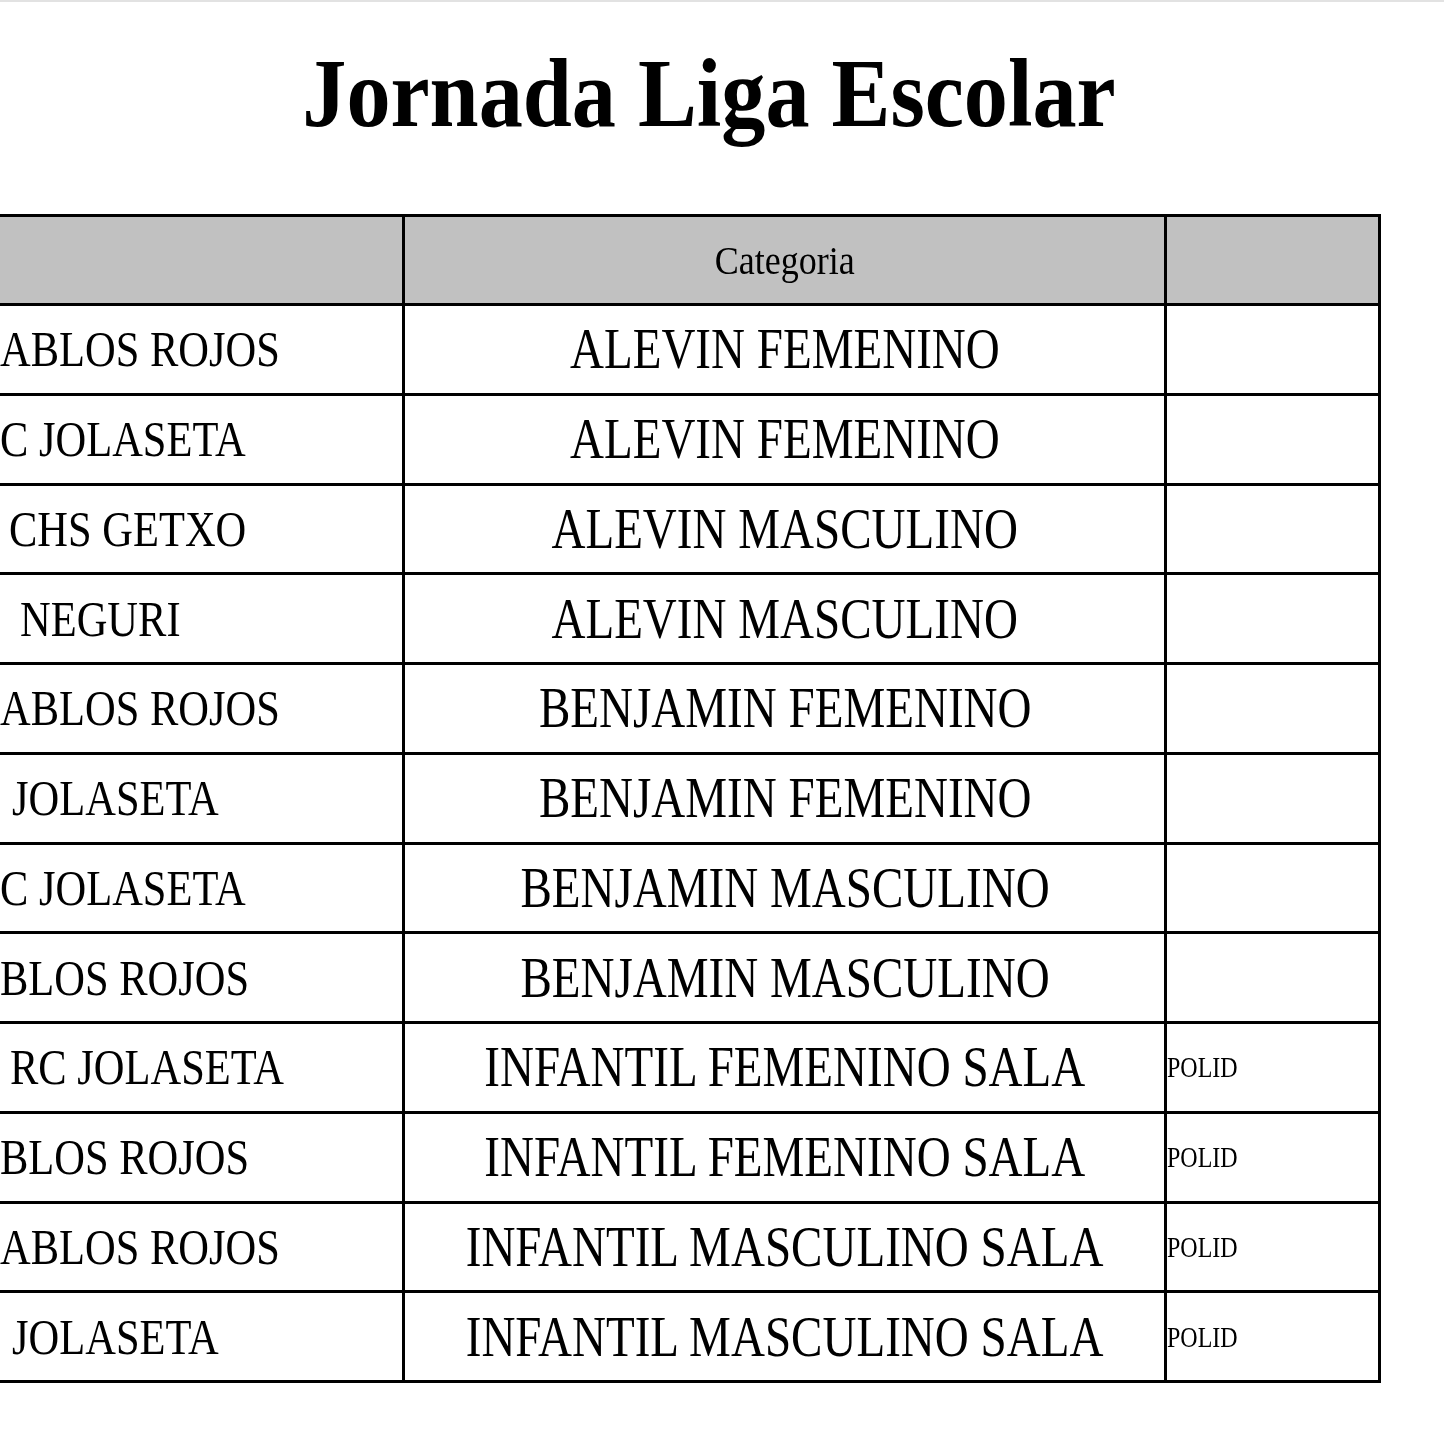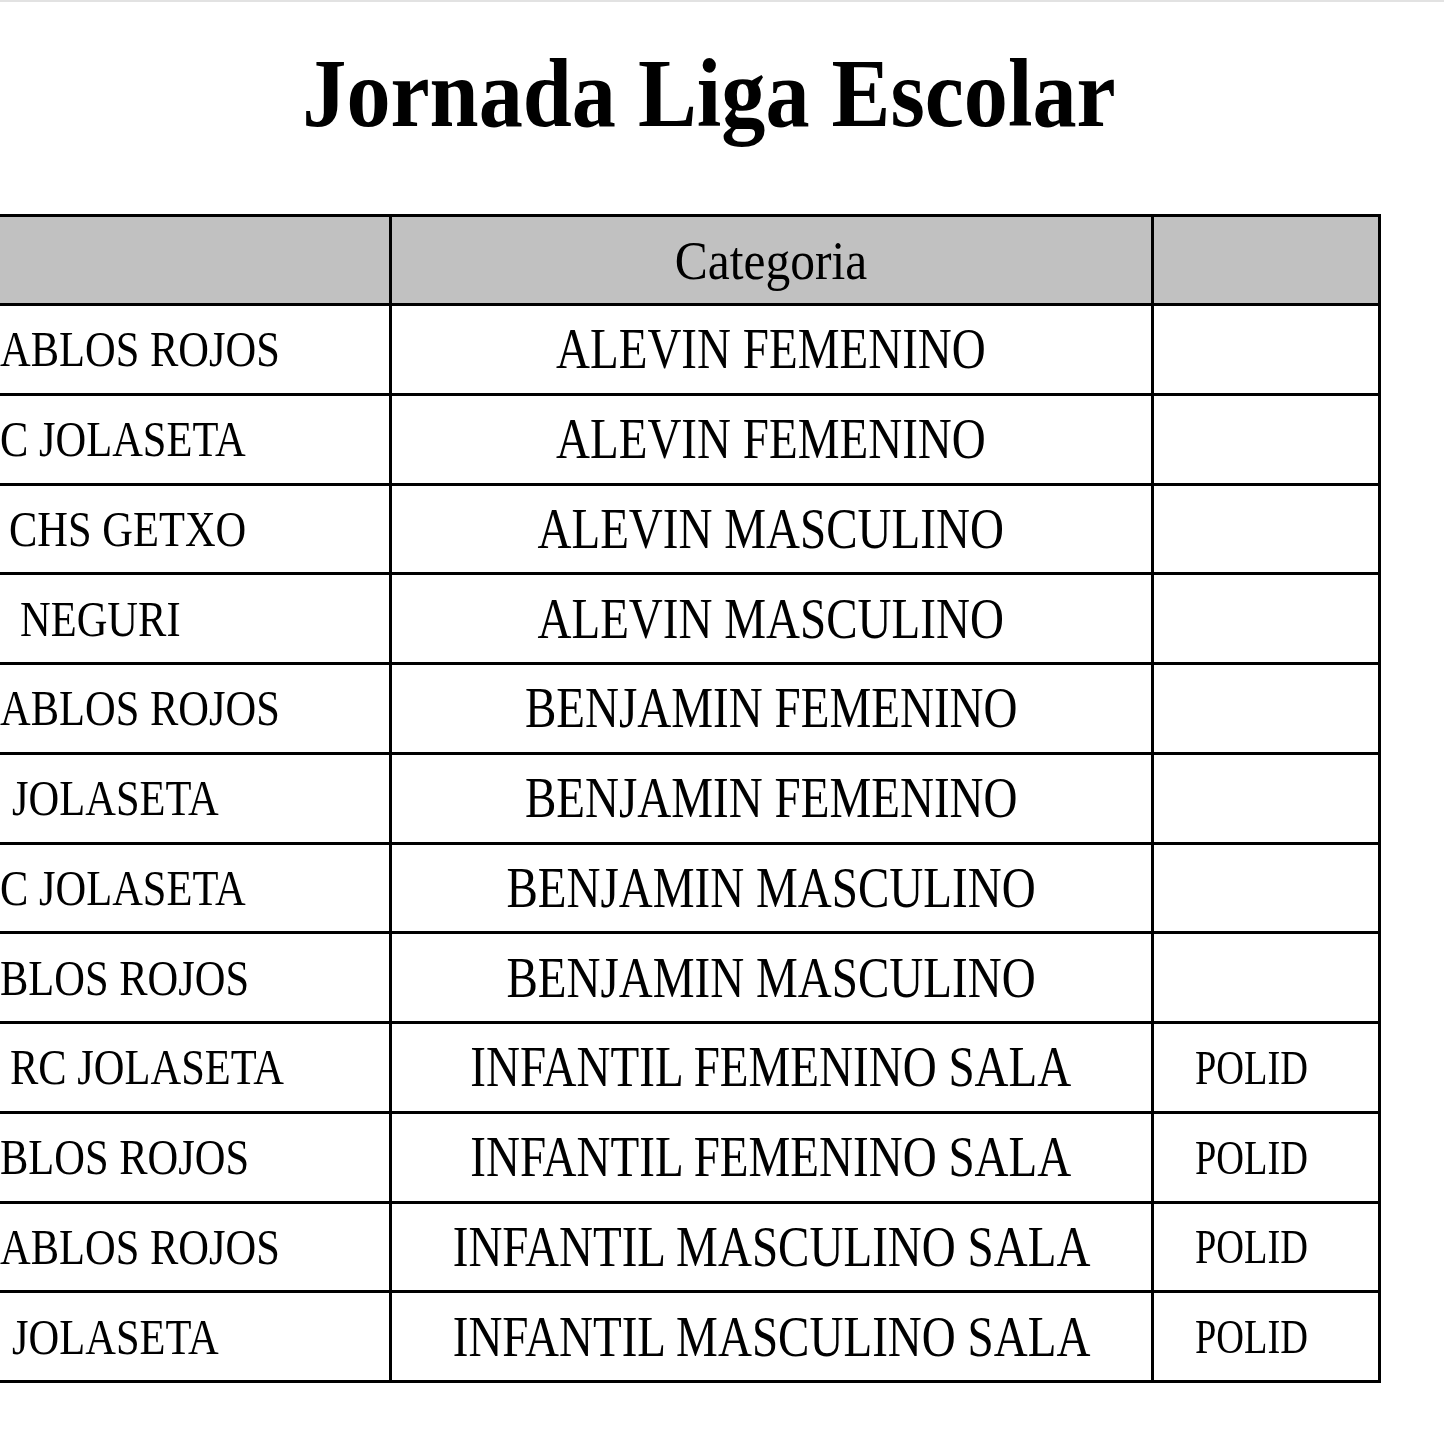--- a/index.html
+++ b/index.html
@@ -21,23 +21,23 @@
   table.sched th, table.sched td{
     border:3px solid #000;overflow:hidden;white-space:nowrap;
     vertical-align:middle;padding:0;font-weight:normal;
   }
   thead tr{height:89px;background:#c1c1c1;}
   tbody tr{height:89.75px;background:#ffffff;}
   .tx{display:inline-block;white-space:nowrap;}
   th.c1,td.c1{text-align:left;font-size:50px;}
   th.c1{font-size:52px;padding-left:55px;}
   th.c2,td.c2{text-align:center;}
-  th.c2{font-size:55px;}
+  th.c2{font-size:40px;}
   td.c2{font-size:56px;}
-  td.c3,th.c3{text-align:center;font-size:48px;}
+  td.c3,th.c3{text-align:left;font-size:30px;}
   td.c3{padding-left:76px;}
   th.c2 .tx{transform:scaleX(0.9);transform-origin:center center;}
   td.c1 .tx{transform:scaleX(0.85);transform-origin:left center;}
   td.c2 .tx{transform:scaleX(0.84);transform-origin:center center;}
   td.c3 .tx{transform:scaleX(0.8);transform-origin:left center;}
   
   tbody tr:nth-child(1)  td.c1{padding-left:60px;}
   tbody tr:nth-child(2)  td.c1{padding-left:60px;}
   tbody tr:nth-child(3)  td.c1{padding-left:69px;}
   tbody tr:nth-child(4)  td.c1{padding-left:80px;}

